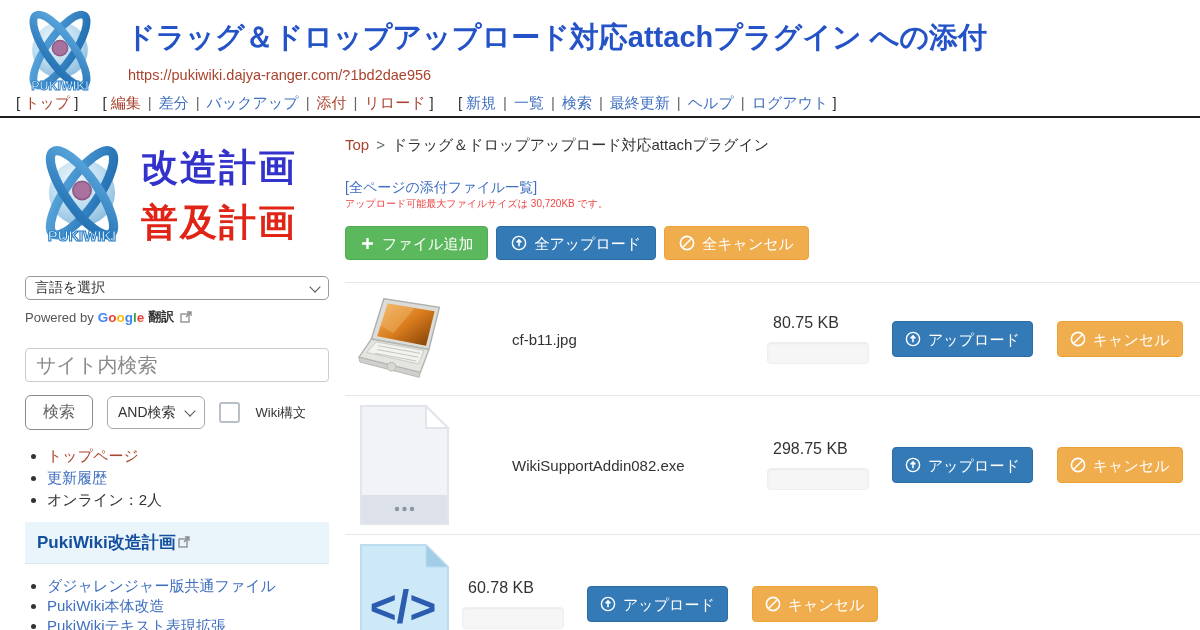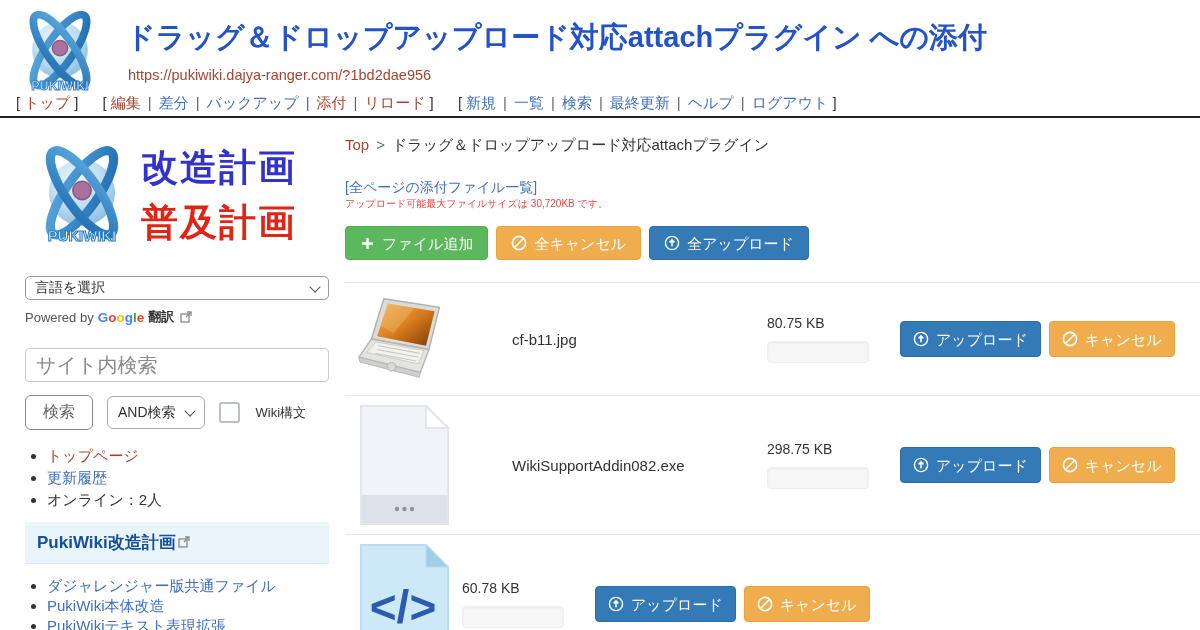--- a/index.html
+++ b/index.html
@@ -63,24 +63,24 @@
     font-family:"Liberation Sans",sans-serif;line-height:1;white-space:nowrap;}
   .btn svg{flex:none;}
   .btn-green{background:#5cb85c;border-color:#4cae4c;}
   .btn-blue{background:#337ab7;border-color:#2e6da4;}
   .btn-orange{background:#f0ad4e;border-color:#eea236;}
   .file-list{margin-top:22px;}
   .file-row{display:flex;align-items:center;border-top:1px solid #e6e6e6;padding:8px 0 8px 12px;box-sizing:border-box;}
   .cell-icon{flex:0 0 105px;display:flex;align-items:center;}
   .cell-name{flex:0 0 305px;padding-left:50px;box-sizing:border-box;font-size:15px;color:#333;word-break:break-all;}
   .cell-size{flex:0 0 117px;}
-  .size-text{font-size:14px;color:#333;margin:0 0 10px 0;}
+  .size-text{font-size:16px;color:#333;margin:0 0 10px 6px;}
   .progress-track{width:100px;height:20px;background:#f6f6f6;border:1px solid #efefef;border-radius:4px;
     box-shadow:inset 0 1px 2px rgba(0,0,0,0.05);}
-  .cell-buttons{display:flex;gap:8px;margin-left:16px;}
+  .cell-buttons{display:flex;gap:24px;margin-left:8px;}
   .row-btn{padding:9px 12px;}
 </style>
 </head>
 <body>
 
 <svg width="0" height="0" style="position:absolute">
   <defs>
     <radialGradient id="sph" cx="40%" cy="32%" r="75%">
       <stop offset="0" stop-color="#f2f9fe"></stop>
         <stop offset="0.55" stop-color="#bcdcef"></stop>
@@ -189,33 +189,33 @@
   <a class="attach-list-link lnk-blue">[全ページの添付ファイル一覧]</a>
   <div class="max-size">アップロード可能最大ファイルサイズは 30,720KB です。</div>
 
   <div class="toolbar">
     <div class="btn btn-green">
       <svg width="15" height="15" viewBox="0 0 16 16">
           <path d="M8 2.2 V13.8 M2.2 8 H13.8" stroke="#fff" stroke-width="2.6" fill="none"></path>
         </svg>
       <span>ファイル追加</span>
     </div>
+    <div class="btn btn-blue">
+      <svg width="16" height="16" viewBox="0 0 16 16">
+          <circle cx="8" cy="8" r="6.6" fill="none" stroke="#fff" stroke-width="1.4"></circle>
+          <path d="M8 11.3 V5.2 M5.6 7.4 L8 5 l2.4 2.4" fill="none" stroke="#fff" stroke-width="1.6"></path>
+        </svg>
+      <span>全アップロード</span>
+    </div>
     <div class="btn btn-orange">
       <svg width="16" height="16" viewBox="0 0 16 16">
           <circle cx="8" cy="8" r="6.6" fill="none" stroke="#fff" stroke-width="1.6"></circle>
           <path d="M4 12 L12 4" fill="none" stroke="#fff" stroke-width="1.6"></path>
         </svg>
       <span>全キャンセル</span>
-    </div>
-    <div class="btn btn-blue">
-      <svg width="16" height="16" viewBox="0 0 16 16">
-          <circle cx="8" cy="8" r="6.6" fill="none" stroke="#fff" stroke-width="1.4"></circle>
-          <path d="M8 11.3 V5.2 M5.6 7.4 L8 5 l2.4 2.4" fill="none" stroke="#fff" stroke-width="1.6"></path>
-        </svg>
-      <span>全アップロード</span>
     </div>
   </div>
 
   <div class="file-list">
 
     <div class="file-row" style="min-height:113px">
       <div class="cell-icon">
         <svg width="92" height="86" viewBox="0 0 96 88">
           <polygon points="28,2 86,11 75,55 15,44" fill="#dcdcd8" stroke="#b0b0ae" stroke-width="1.5"></polygon>
           <polygon points="32,7 81,15 72,51 21,41" fill="url(#scr)"></polygon>

